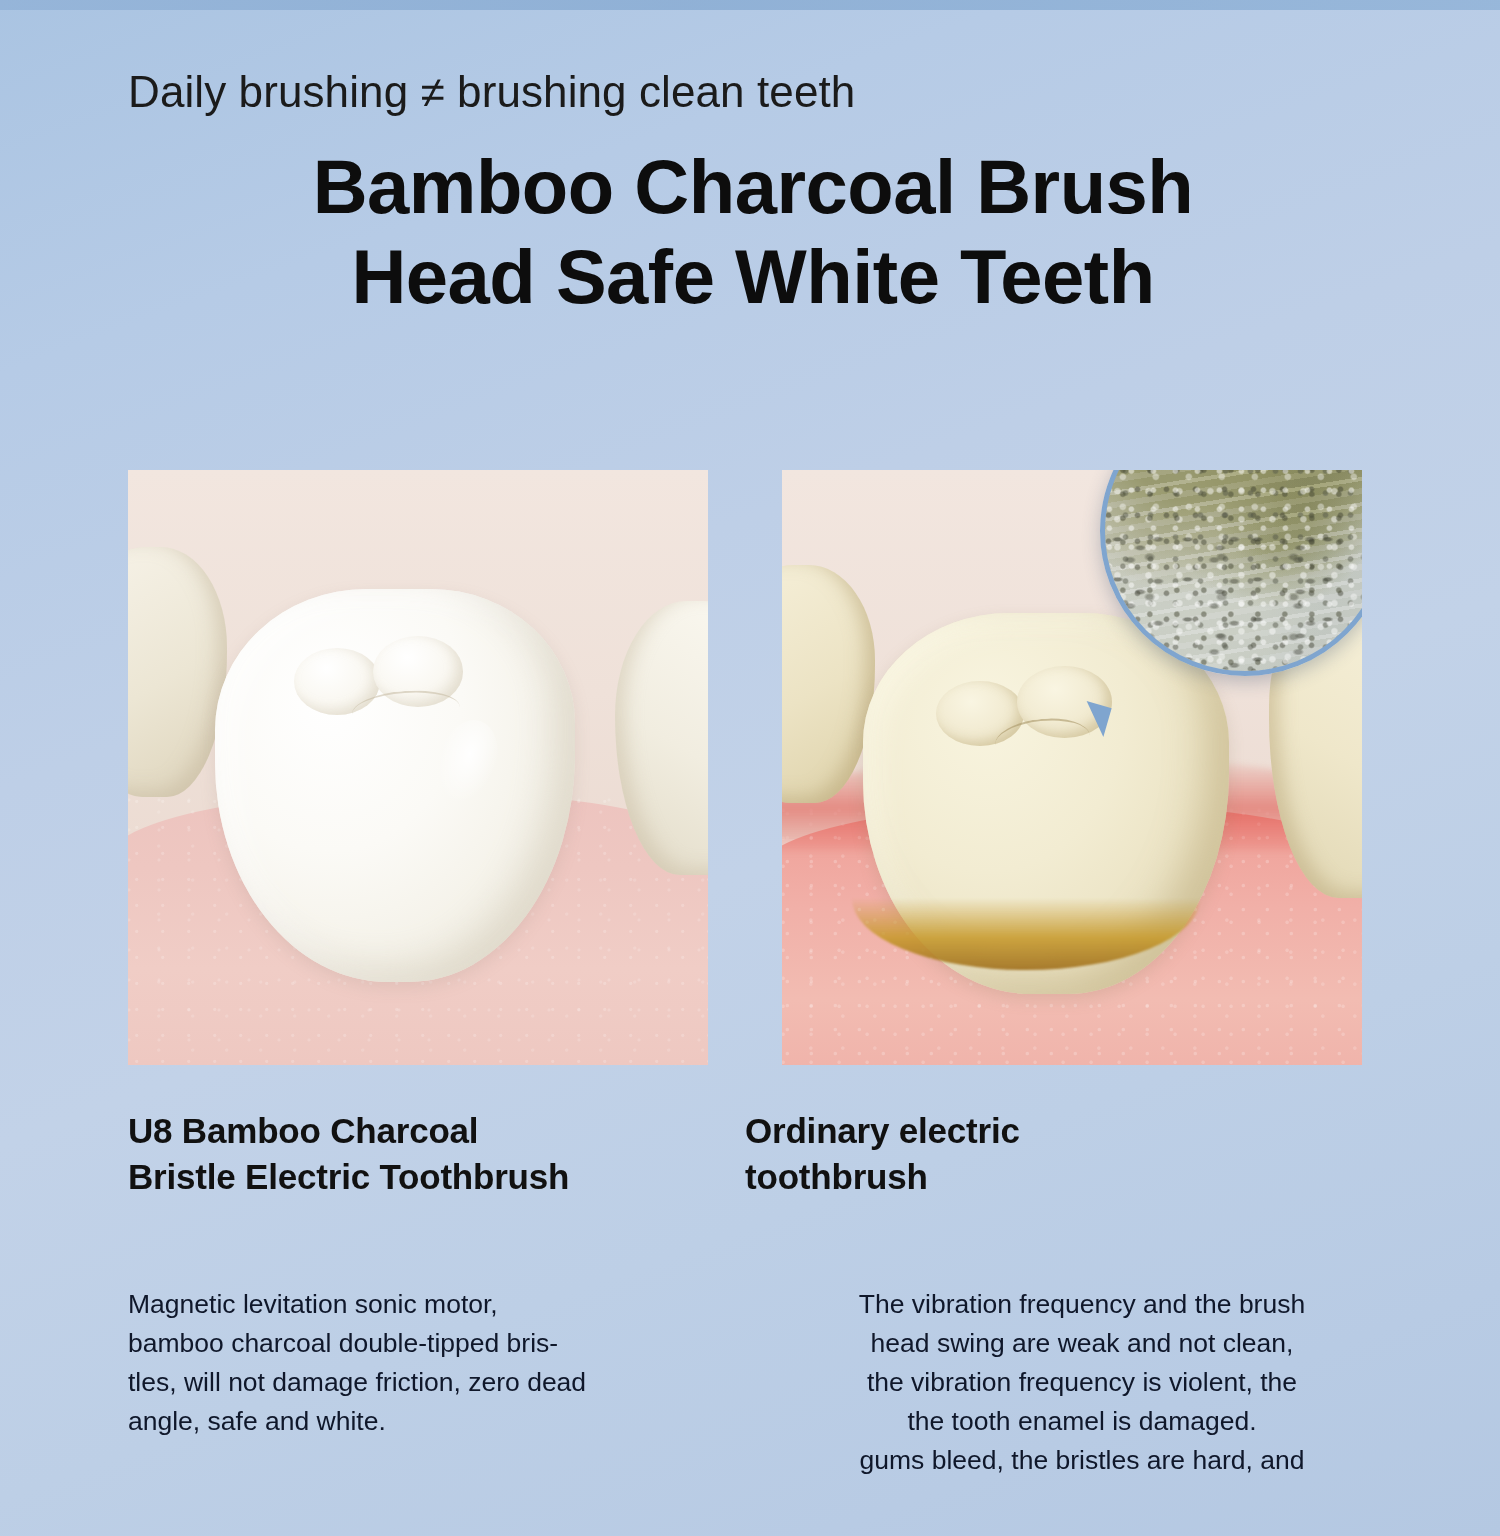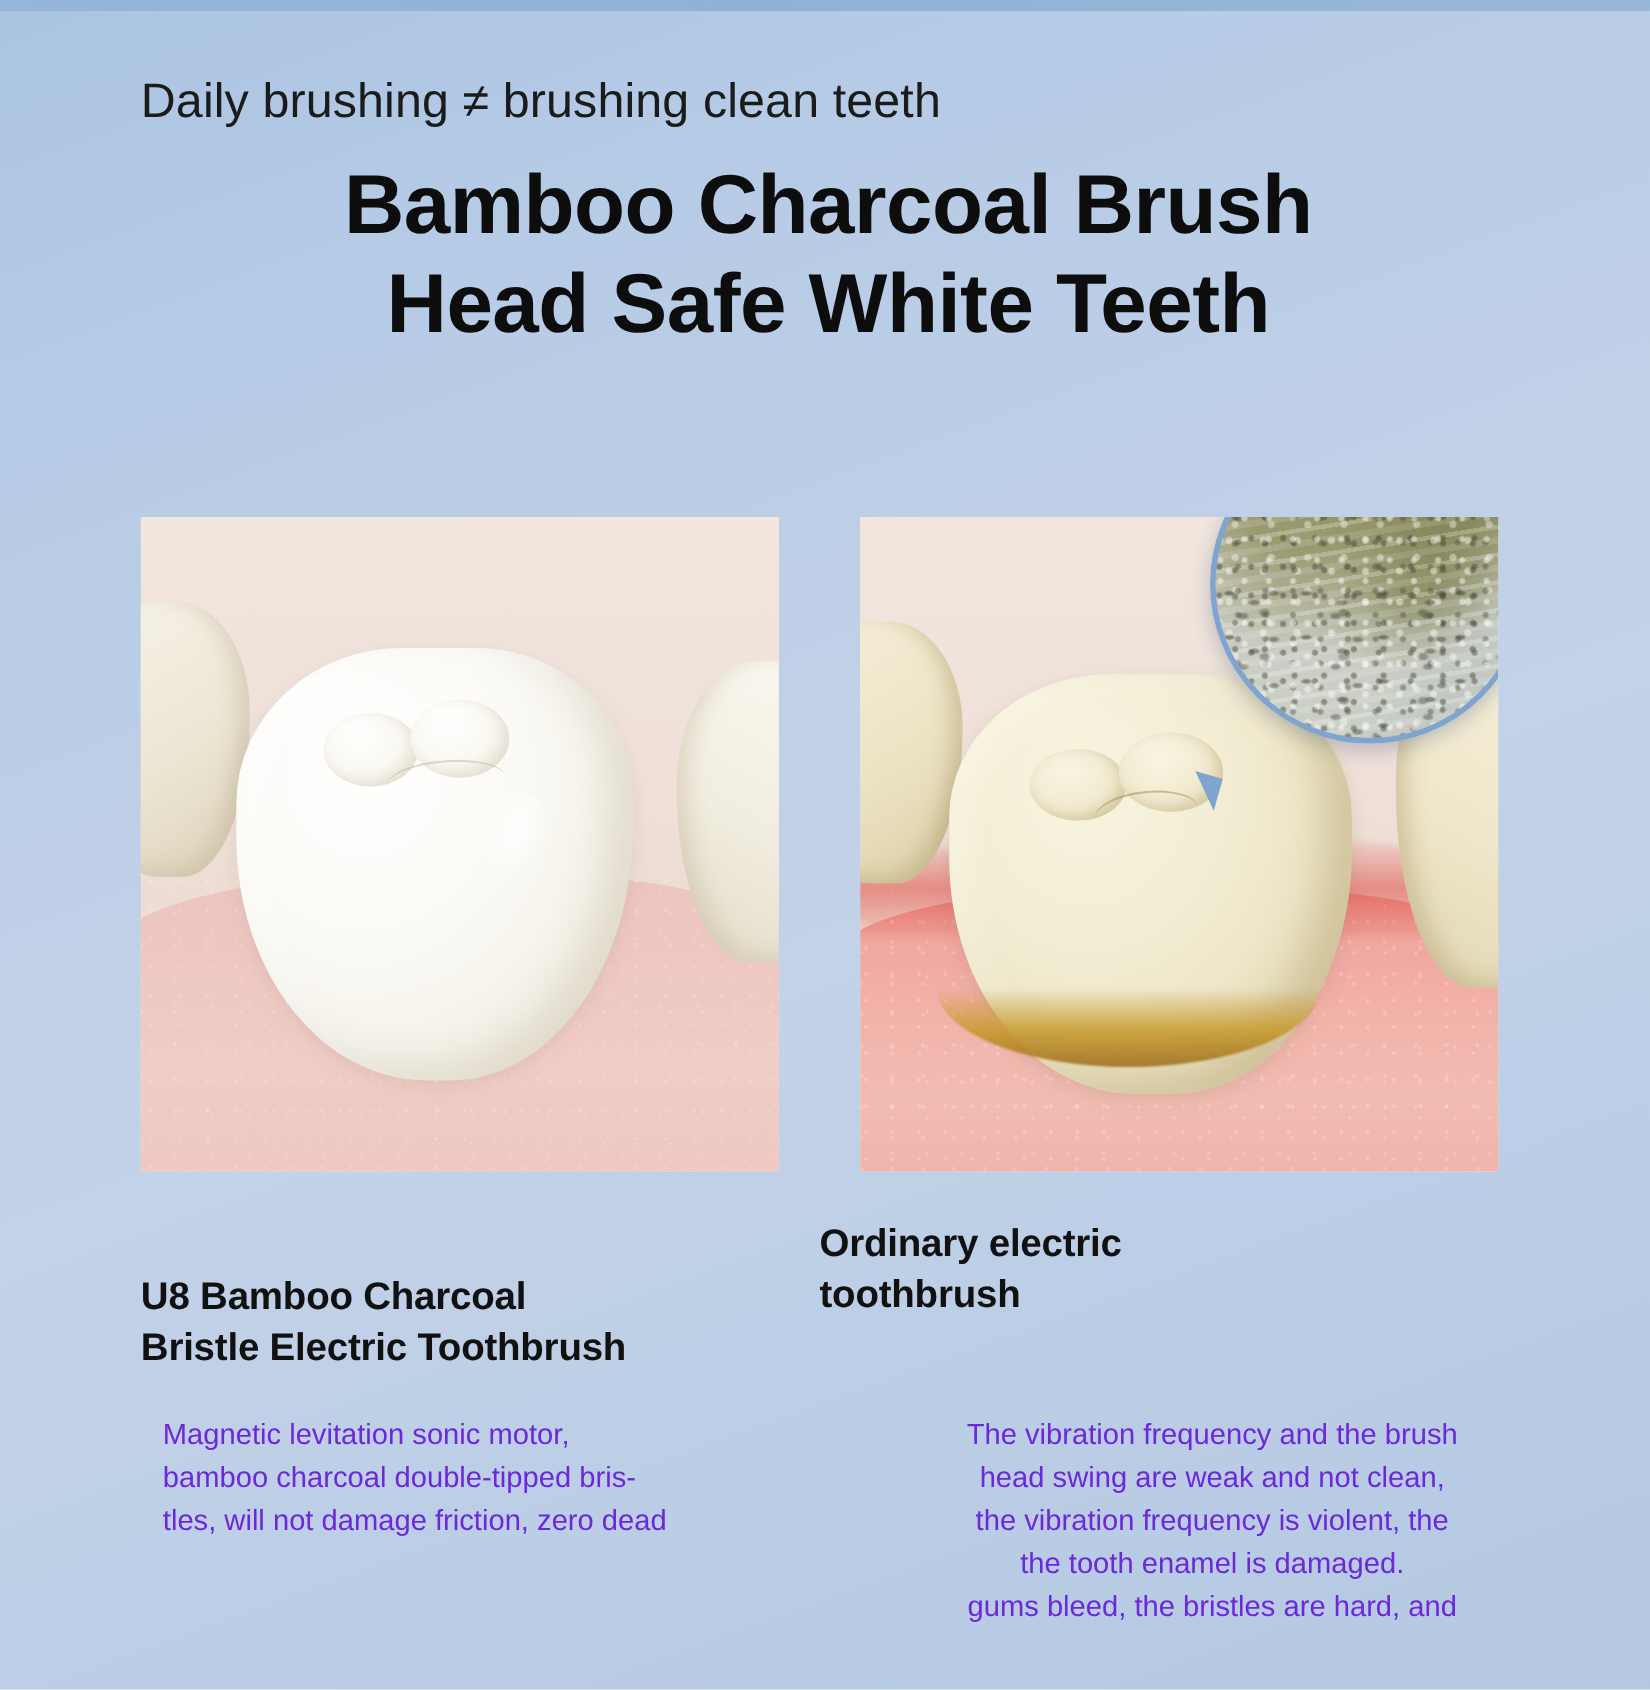--- a/index.html
+++ b/index.html
@@ -227,27 +227,27 @@
     z-index:5;
   }
   .mag-wrap{ position:absolute; right:-14px; top:-42px; width:300px; height:320px; z-index:6; }
 
   
   .caption-row{ position:absolute; left:128px; top:1108px; width:1250px; }
   .cap{
     position:absolute; font-size:35px; font-weight:700; color:#111;
     line-height:1.30; letter-spacing:-.2px;
   }
-  .cap.left{ left:0; width:600px;margin-top:48px; }
+  .cap.left{ left:0; width:600px; }
   .cap.right{ left:617px; width:580px; }
 
   .body-row{ position:absolute; left:128px; top:1285px; width:1250px; }
   .bod{
-    position:absolute; font-size:26.5px; font-weight:400; color:#6d28d9;
-    line-height:1.47; letter-spacing:0;margin-left:20px;
+    position:absolute; font-size:26.5px; font-weight:400; color:#0f172a;
+    line-height:1.47; letter-spacing:0;
   }
   .bod.left{ left:0; width:610px; }
   .bod.right{ left:654px; width:600px;text-align:center; }
   .bod div{ white-space:nowrap; }
 </style>
 </head>
 <body>
 
 <div class="topband"></div>
 
@@ -305,20 +305,21 @@
     <div>Ordinary electric</div>
     <div>toothbrush</div>
   </div>
 </div>
 
 <div class="body-row">
   <div class="bod left">
     <div>Magnetic levitation sonic motor,</div>
     <div>bamboo charcoal double-tipped bris-</div>
     <div>tles, will not damage friction, zero dead</div>
+    <div>angle, safe and white.</div>
   </div>
   <div class="bod right">
     <div>The vibration frequency and the brush</div>
     <div>head swing are weak and not clean,</div>
     <div>the vibration frequency is violent, the</div>
     <div>the tooth enamel is damaged.</div>
     <div>gums bleed, the bristles are hard, and</div>
   </div>
 </div>
 

